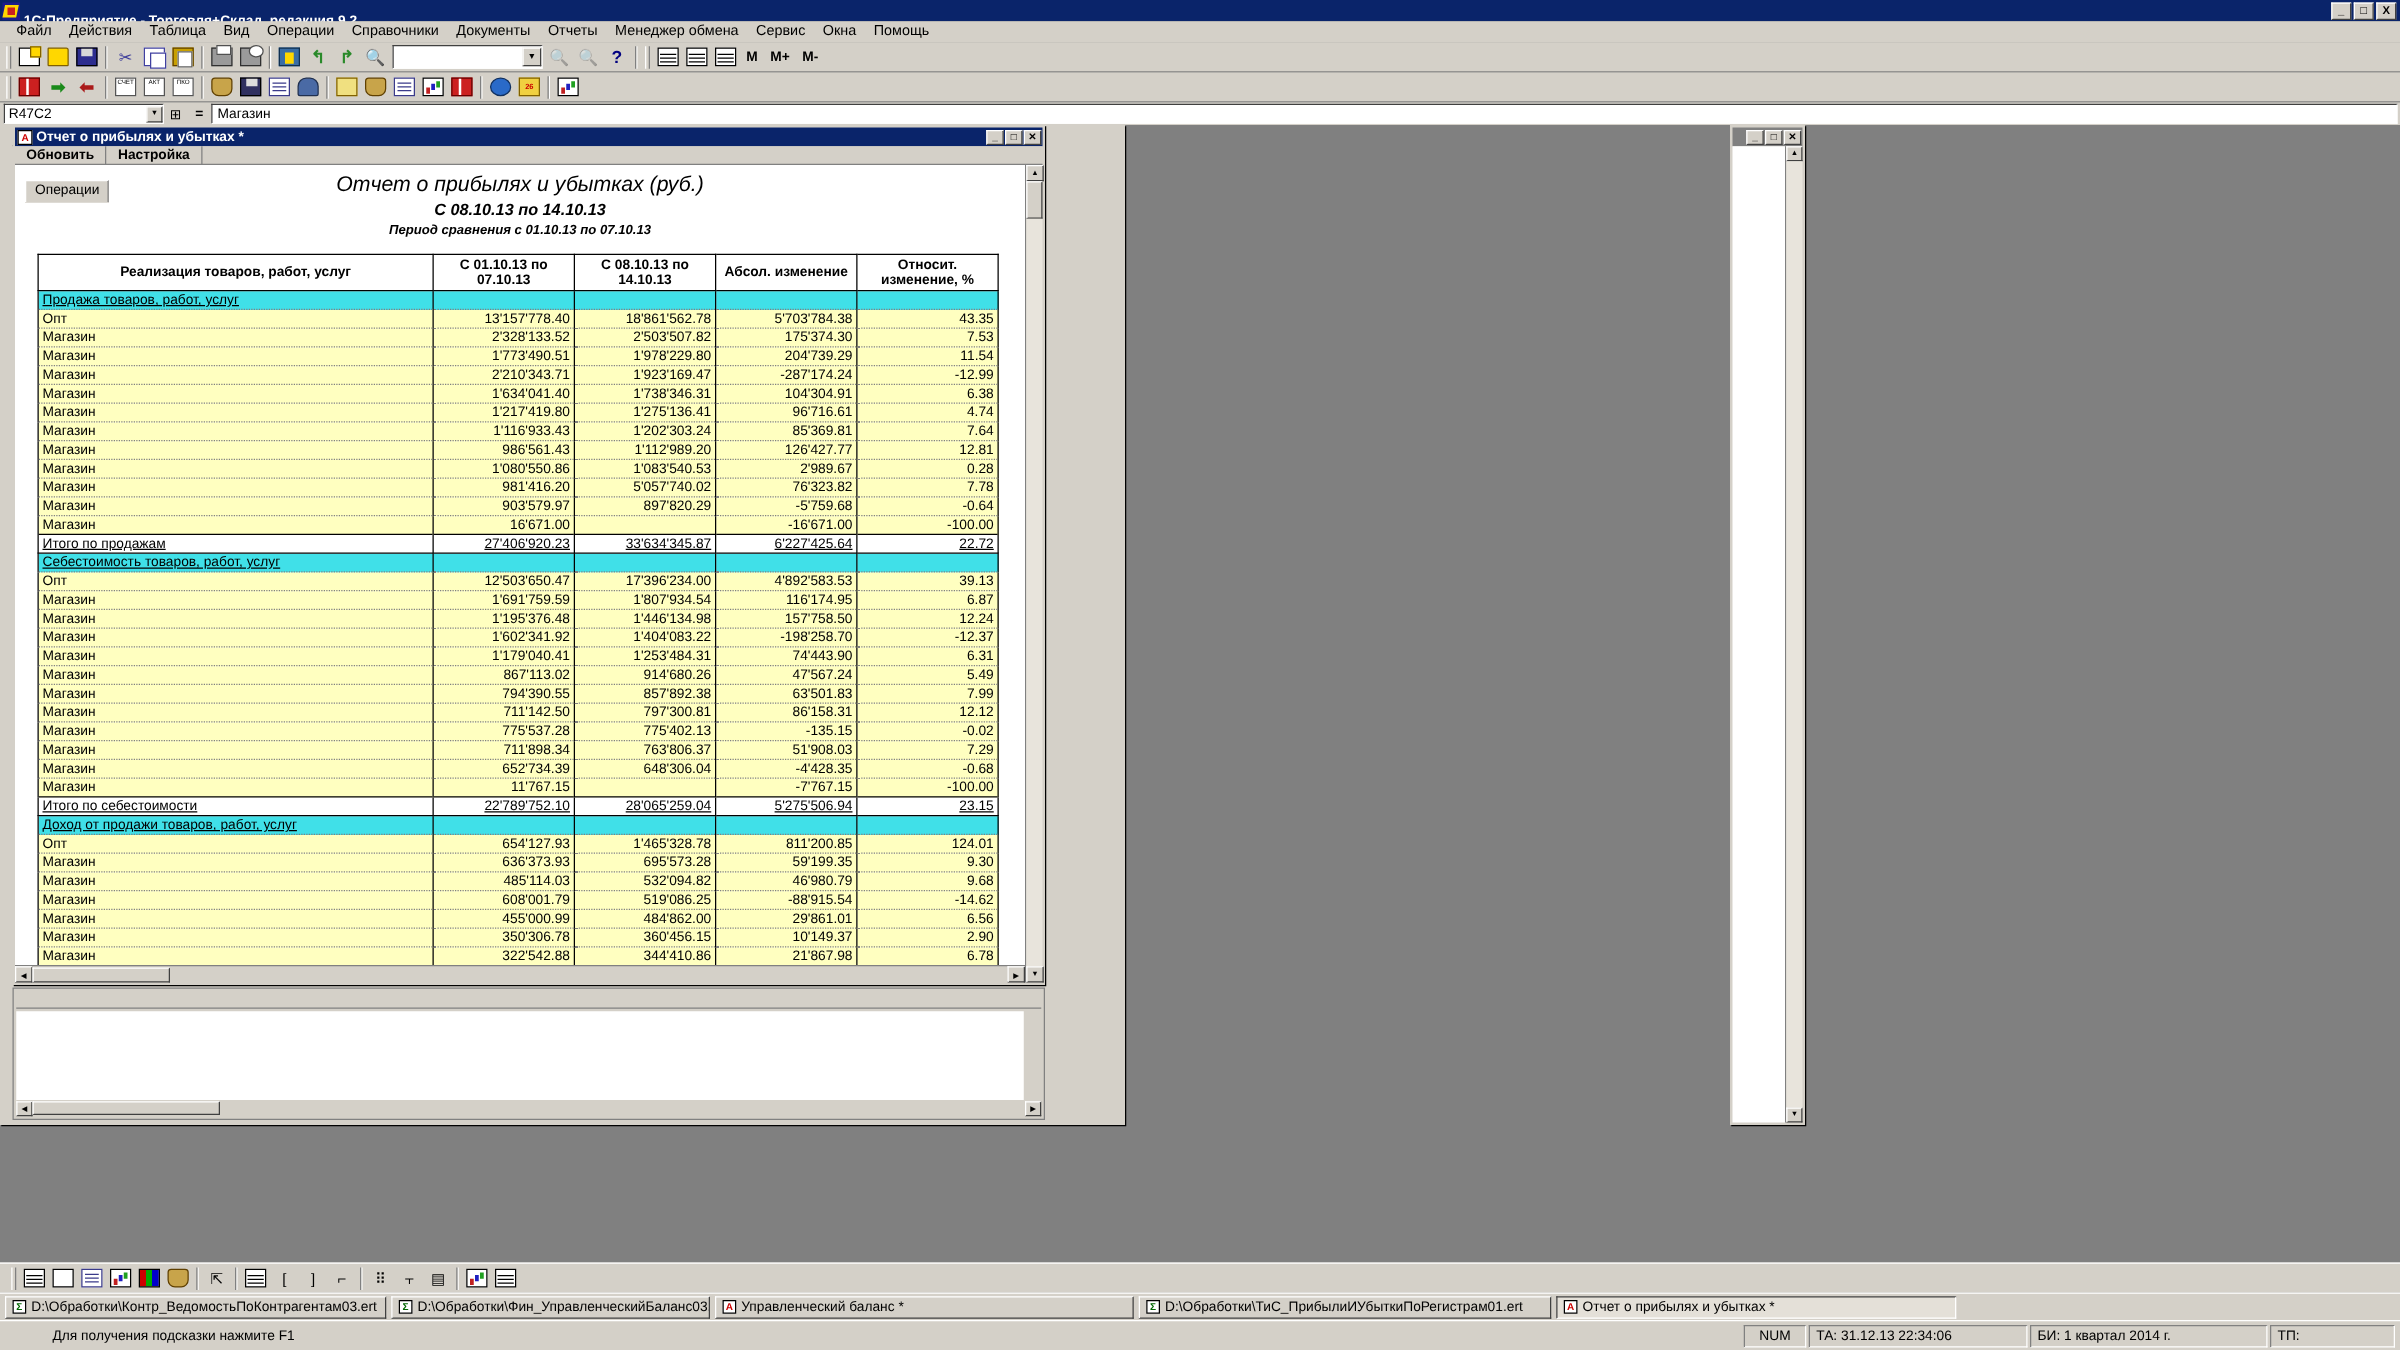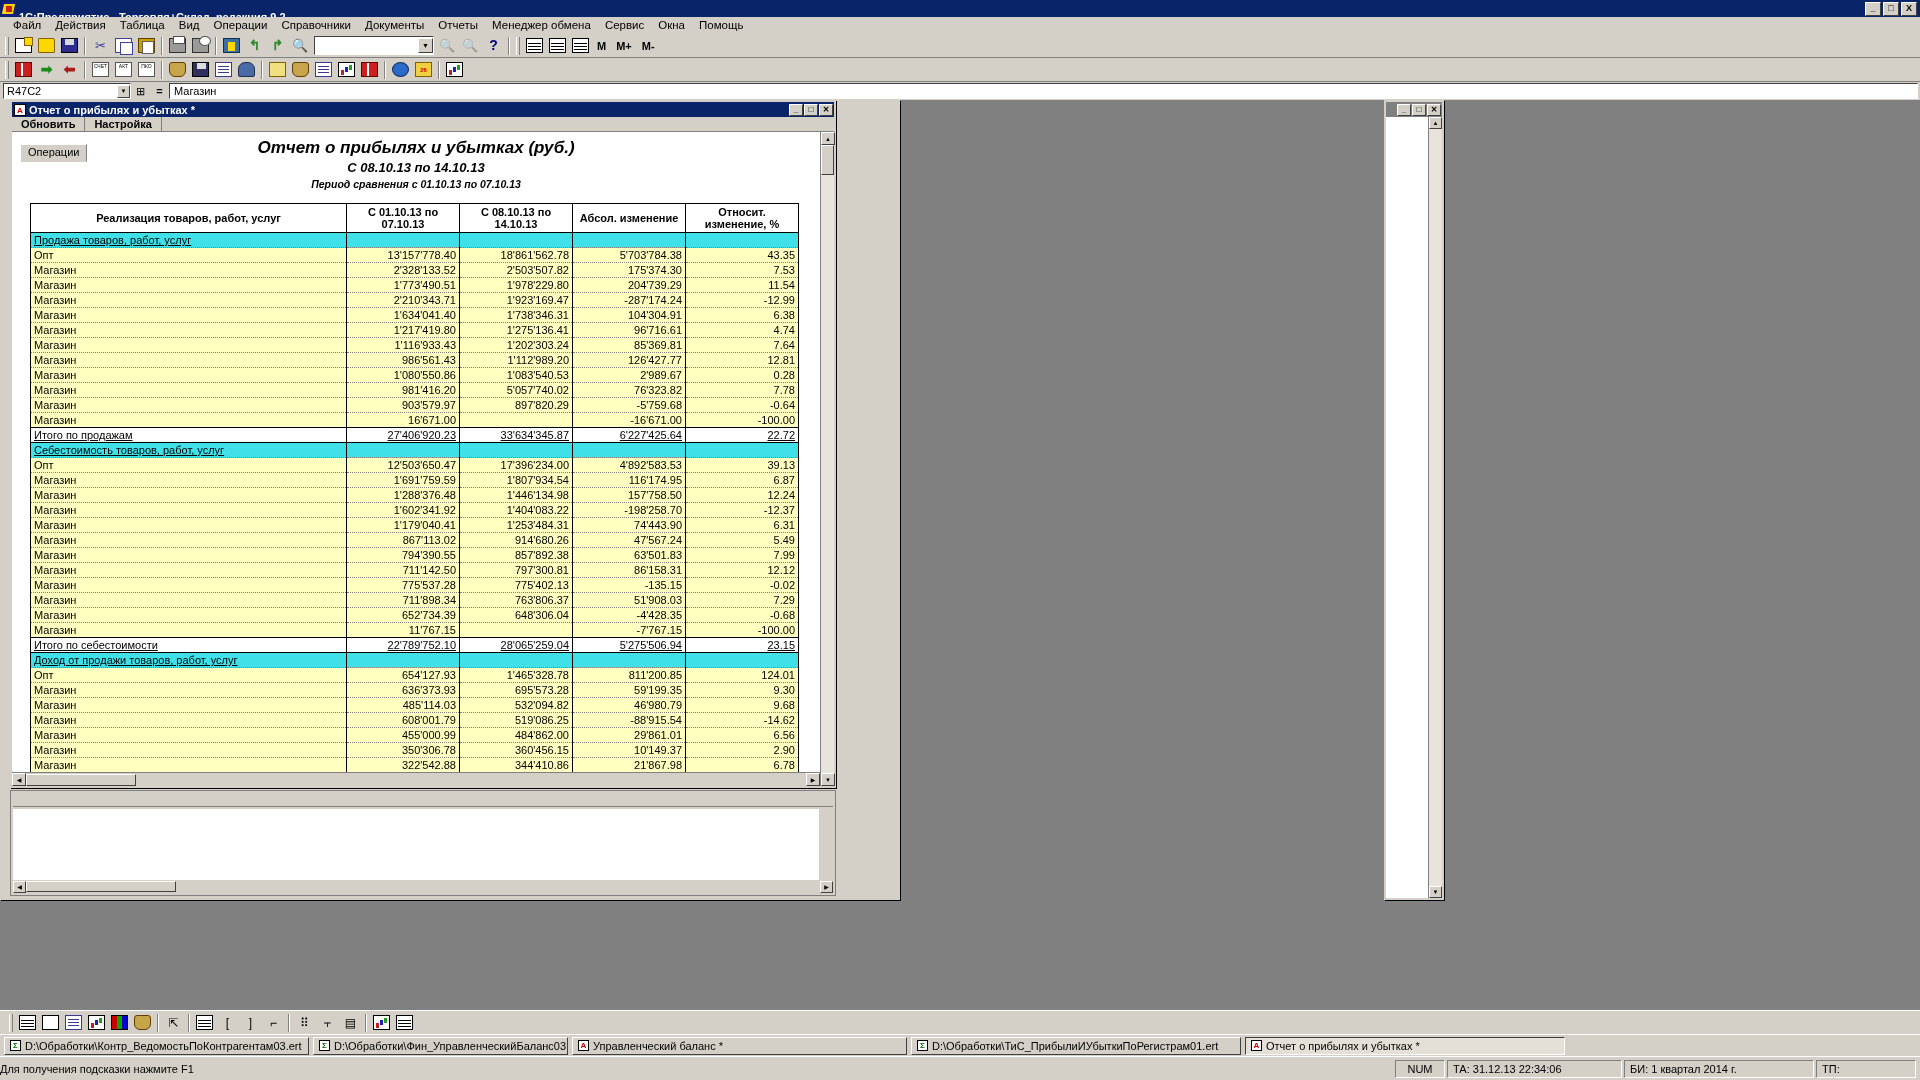--- a/index.html
+++ b/index.html
@@ -234,21 +234,21 @@
   #winReportOuter{ left:528px; top:0px; width:900px; height:800px; background:#d4d0c8;
                    border:2px solid #d4d0c8; box-shadow:1px 1px 0 #000;}
   #winReport{ position:absolute; left:10px; top:0px; width:826px; height:688px; }
   .rep-menu{ height:15px;background:#d4d0c8;display:flex;align-items:center;
              border-bottom:1px solid #808080;}
   .rep-menu .rm{
     padding:1px 9px;font-size:11px;font-weight:bold;border-right:1px solid #808080;
     height:15px;display:flex;align-items:center;
   }
   .rep-canvas{ background:#fff; position:relative; overflow:hidden; }
-  .rep-title{ text-align:center;font-style:italic;font-weight:bold;font-size:17px;padding-top:6px;}
+  .rep-title{ text-align:center;font-style:italic;font-weight:normal;font-size:17px;padding-top:6px;}
   .rep-sub1{ text-align:center;font-style:italic;font-weight:bold;font-size:13px;padding-top:2px;}
   .rep-sub2{ text-align:center;font-style:italic;font-weight:bold;font-size:10.5px;padding-top:3px;}
 
   table.rep{ border-collapse:collapse; font-size:11px; table-layout:fixed; }
   table.rep th{
     border:1px solid #000; font-weight:bold; text-align:center; padding:2px 3px;
     background:#fff; font-size:11px; line-height:12px;
   }
   table.rep td{ border-left:1px solid #000;border-right:1px solid #000;
                 border-bottom:1px dotted #808080;
@@ -897,21 +897,21 @@
                     </tr>
                     <tr class="data">
                       <td class="name">Магазин</td>
                       <td class="num">1'691'759.59</td>
                       <td class="num">1'807'934.54</td>
                       <td class="num">116'174.95</td>
                       <td class="num">6.87</td>
                     </tr>
                     <tr class="data">
                       <td class="name">Магазин</td>
-                      <td class="num">1'288'376.48</td>
+                      <td class="num">1'195'376.48</td>
                       <td class="num">1'446'134.98</td>
                       <td class="num">157'758.50</td>
                       <td class="num">12.24</td>
                     </tr>
                     <tr class="data">
                       <td class="name">Магазин</td>
                       <td class="num">1'602'341.92</td>
                       <td class="num">1'404'083.22</td>
                       <td class="num">-198'258.70</td>
                       <td class="num">-12.37</td>
@@ -1131,20 +1131,20 @@
       <span class="tskicon" style="color:#060;">Σ</span>
       <span>D:\Обработки\ТиС_ПрибылиИУбыткиПоРегистрам01.ert</span>
     </div>
     <div class="task act" style="width:320px;">
       <span class="tskicon" style="color:#c00;">A</span>
       <span>Отчет о прибылях и убытках  *</span>
     </div>
   </div>
 
   <div class="statusbar">
-    <div style="flex:1;padding-left:0;">Для получения подсказки нажмите F1</div>
+    <div style="flex:1;padding-left:22px;margin-left:20px;">Для получения подсказки нажмите F1</div>
     <div class="sb-seg" style="width:50px;justify-content:center;">NUM</div>
     <div class="sb-seg" style="width:175px;">ТА: 31.12.13  22:34:06</div>
     <div class="sb-seg" style="width:190px;">БИ: 1 квартал 2014 г.</div>
     <div class="sb-seg" style="width:100px;margin-right:4px;">ТП:</div>
   </div>
 
 </div>
 
 </body></html>

